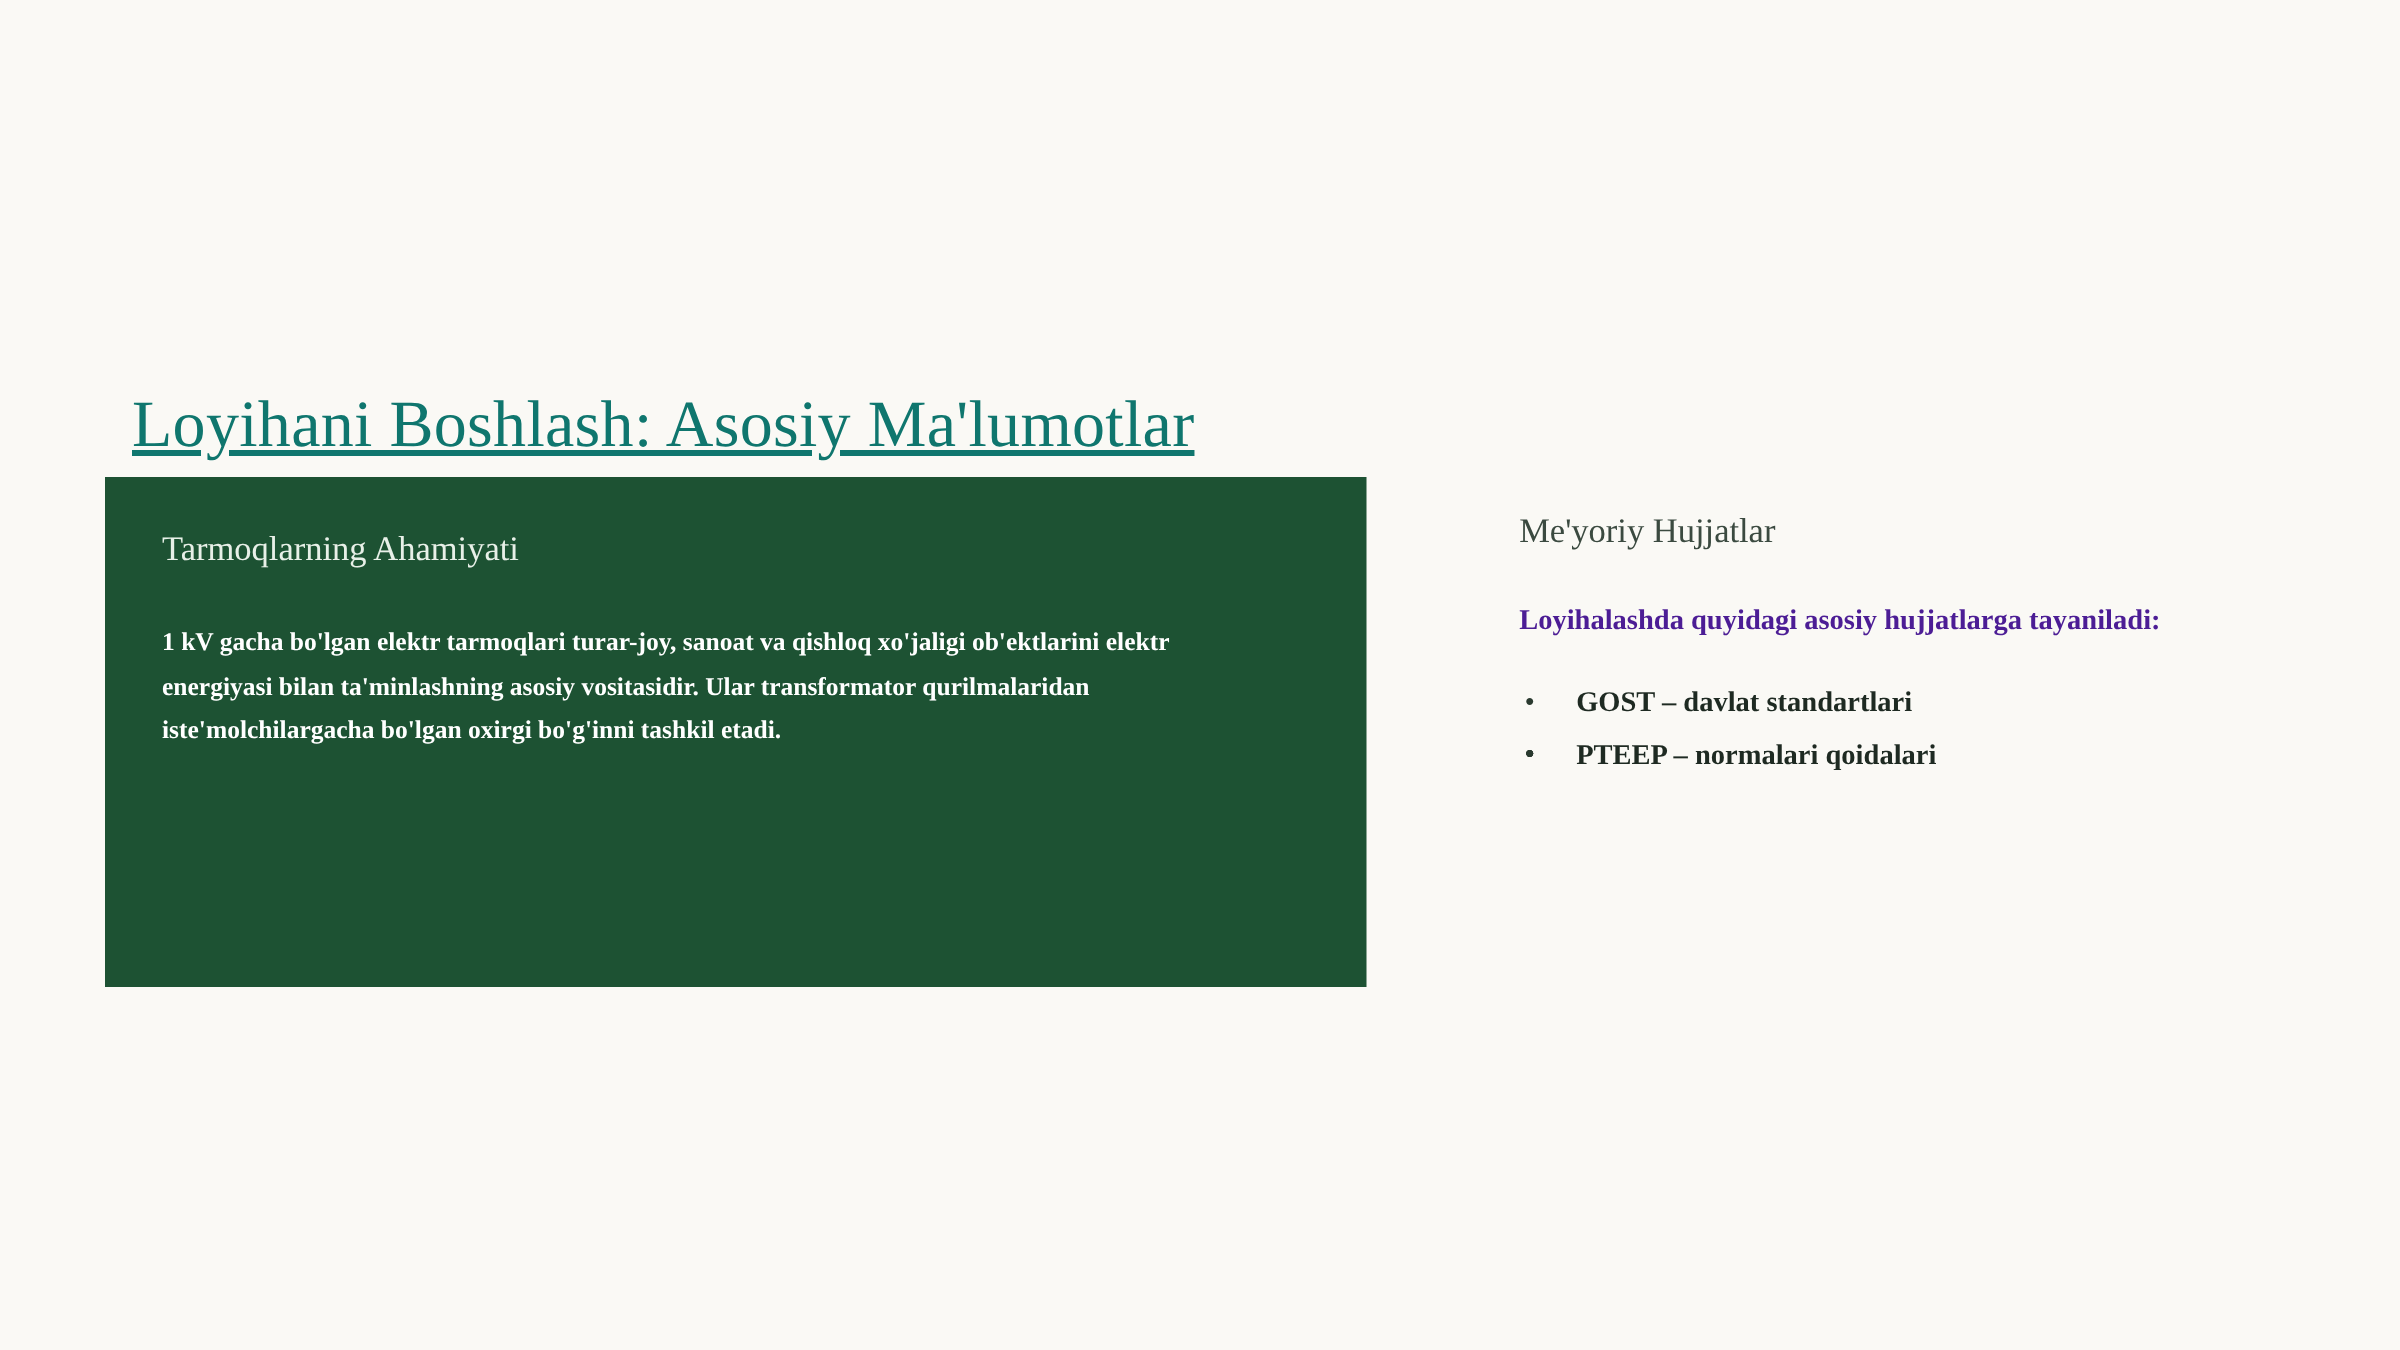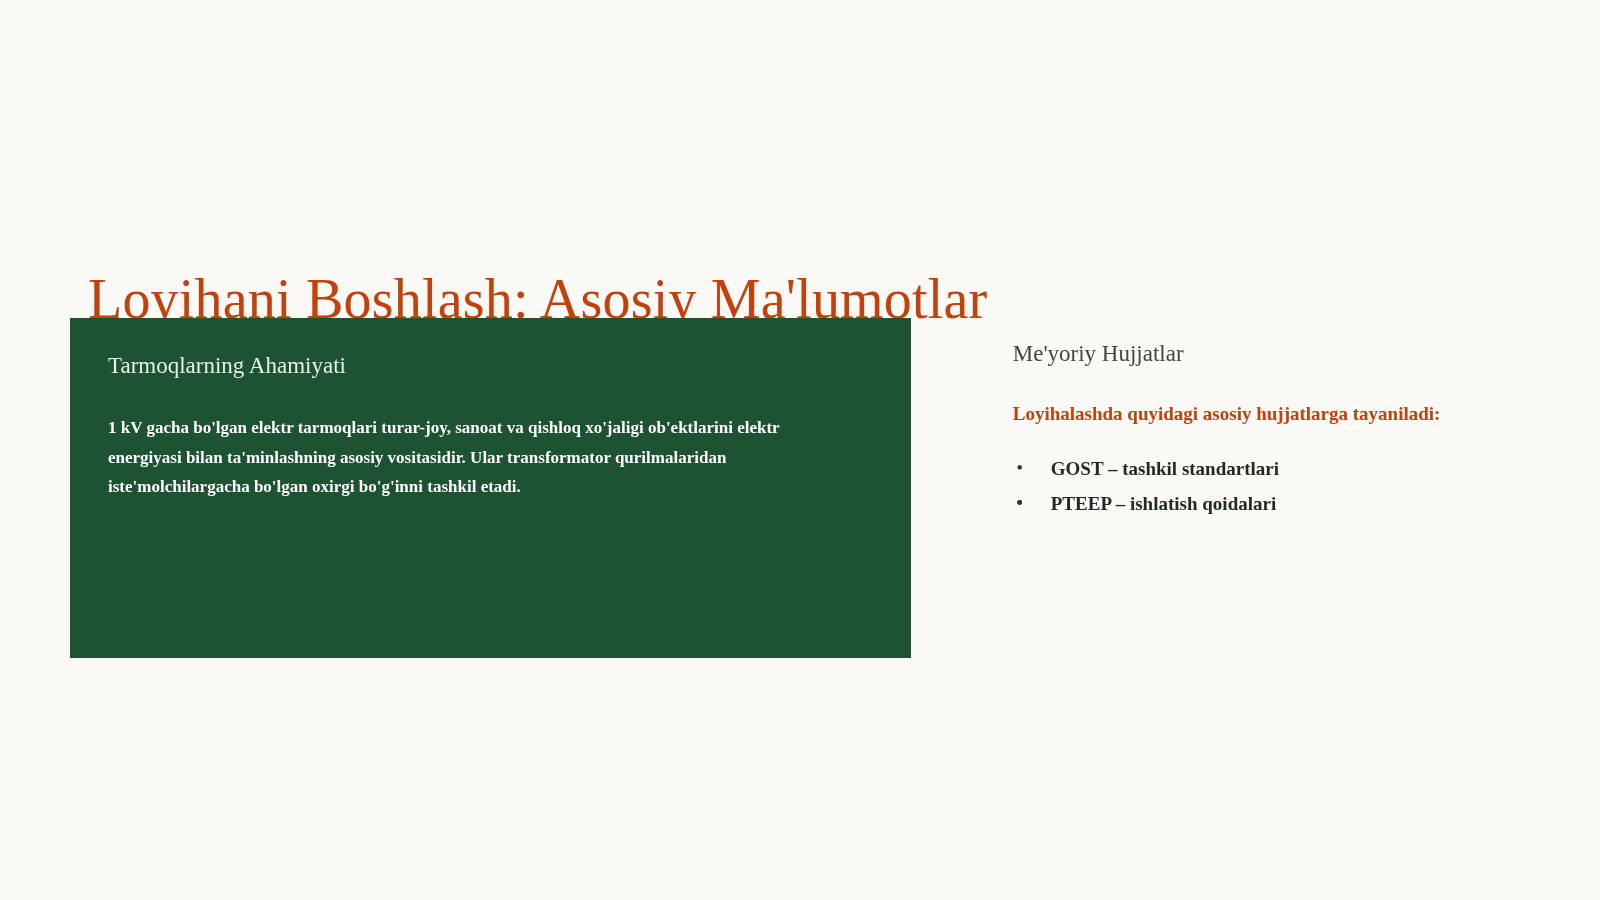--- a/index.html
+++ b/index.html
@@ -18,26 +18,27 @@
     width: 1600px;
     height: 900px;
     background: #faf9f5;
     box-sizing: border-box;
   }
   .slide-title {
     position: absolute;
     left: 88px;
     top: 228px;
     font-family: "Liberation Serif", serif;
-    font-size: 56px;
+    font-size: 44px;
     font-weight: 400;
-    color: #c2410c;
+    color: #0f766e;
     letter-spacing: 0.2px;
     line-height: 1.2;
     white-space: nowrap;
+    text-decoration: underline;
   }
   .content-row {
     position: absolute;
     left: 70px;
     top: 318px;
     width: 1460px;
     display: flex;
     flex-direction: row;
     align-items: flex-start;
   }
@@ -75,21 +76,21 @@
     font-size: 23px;
     font-weight: 400;
     color: #3b4a40;
     margin: 0 0 30px 0;
     line-height: 1.25;
   }
   .side-intro {
     font-family: "Liberation Serif", serif;
     font-size: 19px;
     font-weight: 700;
-    color: #c2410c;
+    color: #4c1d95;
     margin: 0 0 22px 0;
     line-height: 1.6;
     white-space: nowrap;
   }
   .bullet-list {
     list-style: none;
     margin: 0;
     padding: 0;
   }
   .bullet-item {
@@ -124,32 +125,32 @@
       <div class="card-heading">Tarmoqlarning Ahamiyati</div>
       <p class="card-body">1 kV gacha bo'lgan elektr tarmoqlari turar-joy, sanoat va qishloq xo'jaligi ob'ektlarini elektr energiyasi bilan ta'minlashning asosiy vositasidir. Ular transformator qurilmalaridan iste'molchilargacha bo'lgan oxirgi bo'g'inni tashkil etadi.</p>
     </div>
 
     <div class="side">
       <div class="side-heading">Me'yoriy Hujjatlar</div>
       <p class="side-intro">Loyihalashda quyidagi asosiy hujjatlarga tayaniladi:</p>
       <ul class="bullet-list">
         <li class="bullet-item">
           <span class="dot">•</span>
-          <span>GOST – tashkil standartlari</span>
+          <span>GOST – davlat standartlari</span>
         </li>
         <li class="bullet-item">
           <span class="dot">•</span>
         </li>
         <li class="bullet-item">
           <span class="dot">•</span>
         </li>
         <li class="bullet-item">
           <span class="dot">•</span>
         </li>
         <li class="bullet-item">
           <span class="dot">•</span>
-          <span>PTEEP – ishlatish qoidalari</span>
+          <span>PTEEP – normalari qoidalari</span>
         </li>
       </ul>
     </div>
 
   </div>
 </div>
 
 </body></html>

